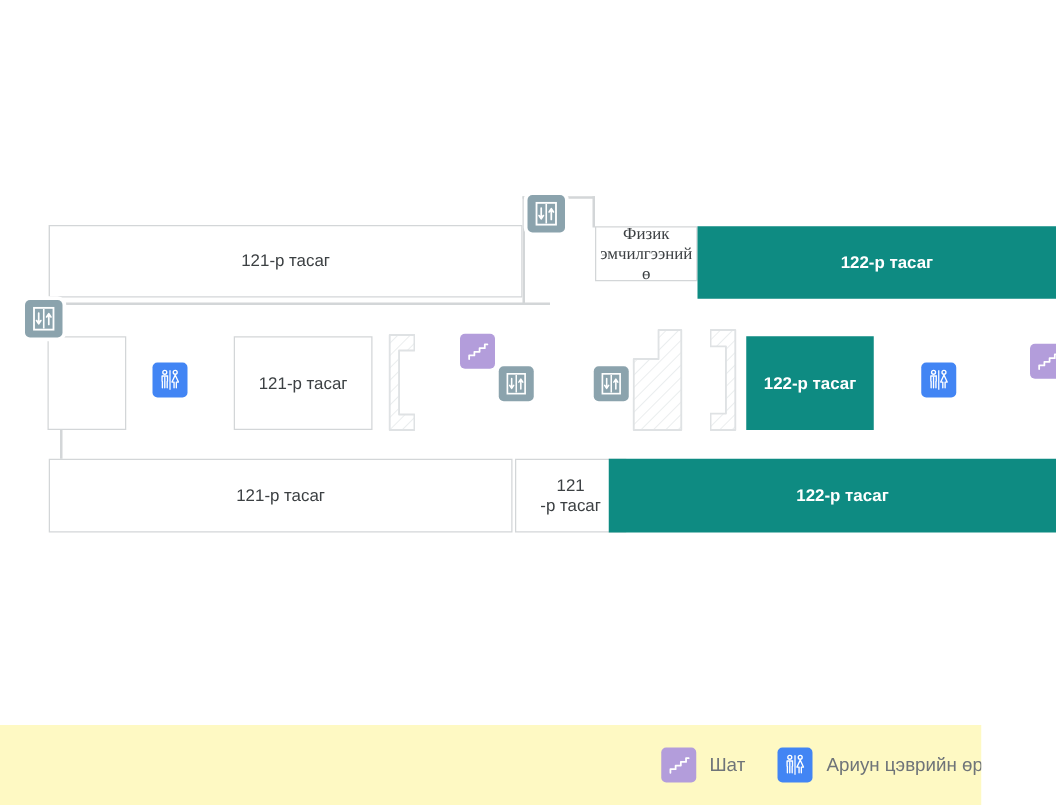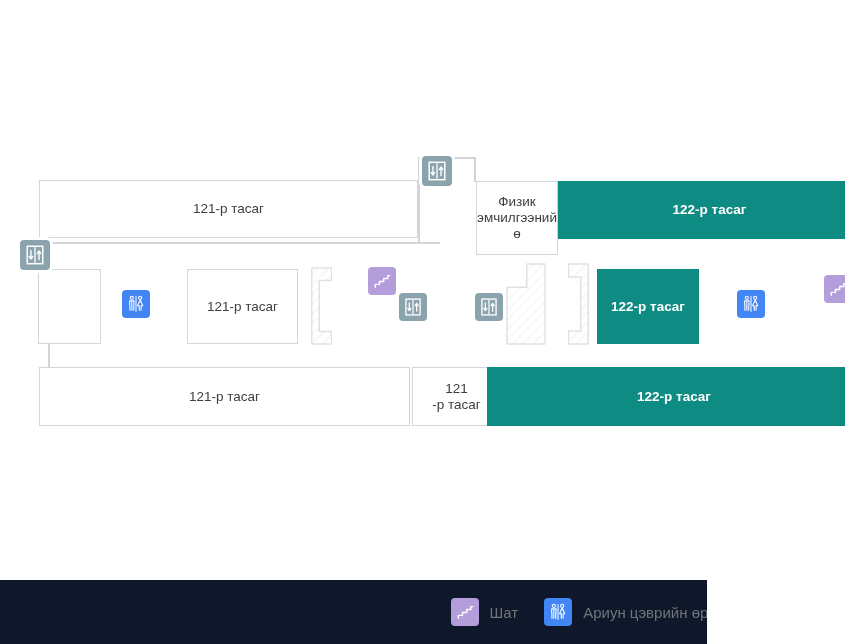--- a/index.html
+++ b/index.html
@@ -94,27 +94,27 @@
   }
   .poi-stairs {
     background: #b39ddb;
   }
 
   
   #legend {
     position: absolute;
     left: 0;
     top: 580px;
-    width: 707px;
+    width: 785px;
     height: 64px;
     display: flex;
     align-items: center;
     justify-content: flex-end;
     overflow: hidden;
-    background: #0f172a;
+    background: #fef9c3;
   }
   .legend-item {
     display: flex;
     align-items: center;
     flex: 0 0 auto;
     margin-left: 26px;
     white-space: nowrap;
   }
   .legend-item:last-child {
     margin-right: -18px;
@@ -172,21 +172,21 @@
           </defs>
           <path d="M 20.240000000000002 2 L 0.44 2 L 0.44 15.12 L 12.76 15.12 L 12.76 68.88 L 0.44 68.88 L 0.44 82 L 20.240000000000002 82 Z" fill="url(#hp2)" stroke="#dfe2e4" stroke-width="1.5" stroke-linejoin="round"></path>
         </svg></div>
       <div class="room room-plain" style="left: 39px; top: 180px; width: 379px; height: 58px; font-size: 13.5px;">
         <span class="room-label">121-р тасаг</span>
       </div>
       <div class="room room-blank" style="left: 38px; top: 269px; width: 63px; height: 75px; font-size: 13.5px;"></div>
       <div class="room room-plain" style="left: 187px; top: 269px; width: 111px; height: 75px; font-size: 13.5px;">
         <span class="room-label">121-р тасаг</span>
       </div>
-      <div class="room room-plain" style="left: 476px; top: 181px; width: 82px; height: 74px; font-size: 13.5px;">
+      <div class="room room-plain" style="left: 476px; top: 181px; width: 82px; height: 44px; font-size: 13.5px; font-family: Liberation Serif, serif;">
         <span class="room-label wrap" style="white-space: pre-line; width: max-content;">Физик эмчилгээний ө</span>
       </div>
       <div class="room room-highlight" style="left: 558px; top: 181px; width: 303px; height: 58px; font-size: 13.5px;">
         <span class="room-label">122-р тасаг</span>
       </div>
       <div class="room room-highlight" style="left: 597px; top: 269px; width: 102px; height: 75px; font-size: 13.5px;">
         <span class="room-label">122-р тасаг</span>
       </div>
       <div class="room room-plain" style="left: 39px; top: 367px; width: 371px; height: 59px; font-size: 13.5px;">
         <span class="room-label">121-р тасаг</span>

